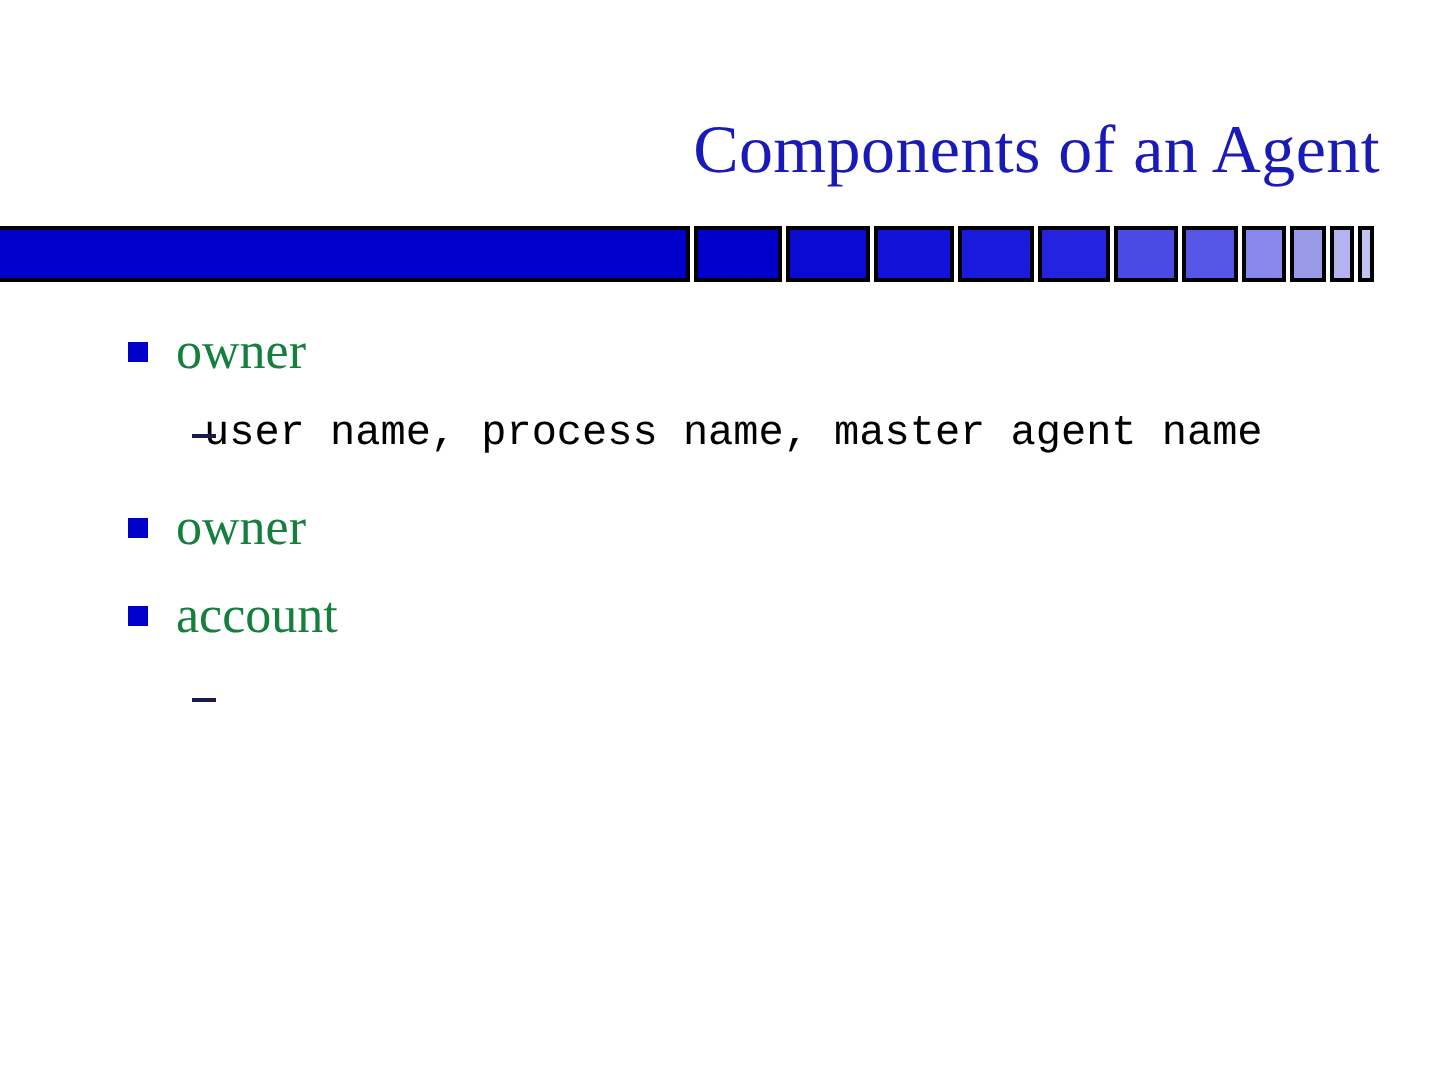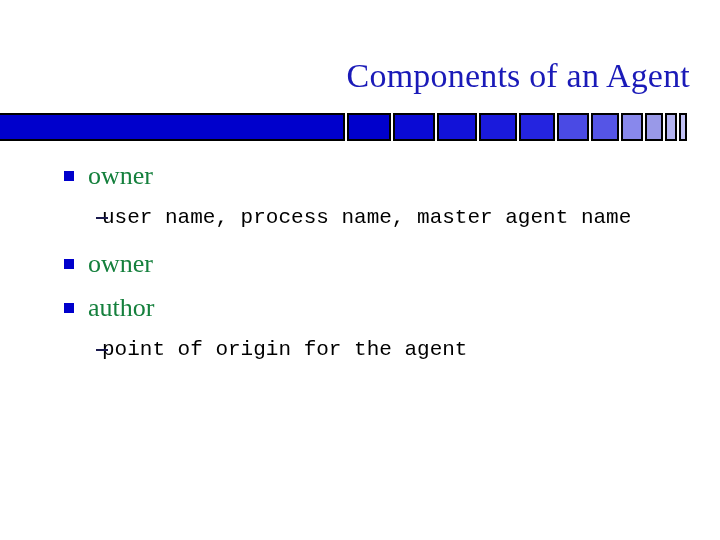--- a/index.html
+++ b/index.html
@@ -132,18 +132,18 @@
 
   <div class="content" id="content-area">
       <div class="grp">
         <div class="lvl1"><span class="sq-bullet" style="background: rgb(0, 0, 204);"></span><span class="lvl1-text">owner</span></div>
         <div class="lvl2"><span class="dash-bullet" style="background: rgb(26, 26, 77);"></span><span class="lvl2-text">user name, process name, master agent name</span></div>
       </div>
       <div class="grp">
         <div class="lvl1"><span class="sq-bullet" style="background: rgb(0, 0, 204);"></span><span class="lvl1-text">owner</span></div>
       </div>
       <div class="grp">
-        <div class="lvl1"><span class="sq-bullet" style="background: rgb(0, 0, 204);"></span><span class="lvl1-text">author</span></div>
-        <div class="lvl2"><span class="dash-bullet" style="background: rgb(26, 26, 77);"></span><span class="lvl2-text">point of origin for the agent</span></div>
+        <div class="lvl1"><span class="sq-bullet" style="background: rgb(0, 0, 204);"></span><span class="lvl1-text">account</span></div>
+        <div class="lvl2"><span class="dash-bullet" style="background: rgb(26, 26, 77);"></span></div>
       </div>
     </div>
 
 </div>
 
 </body></html>

